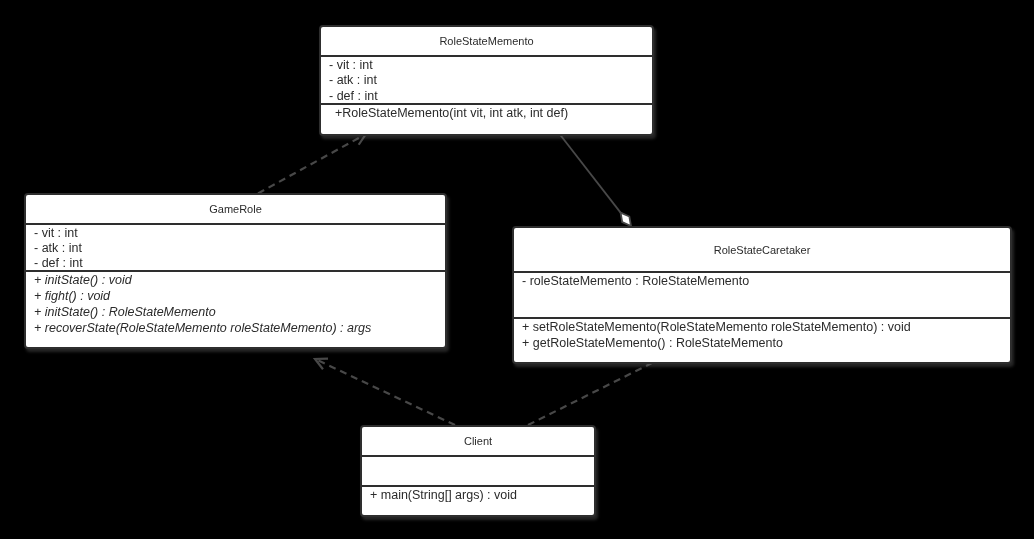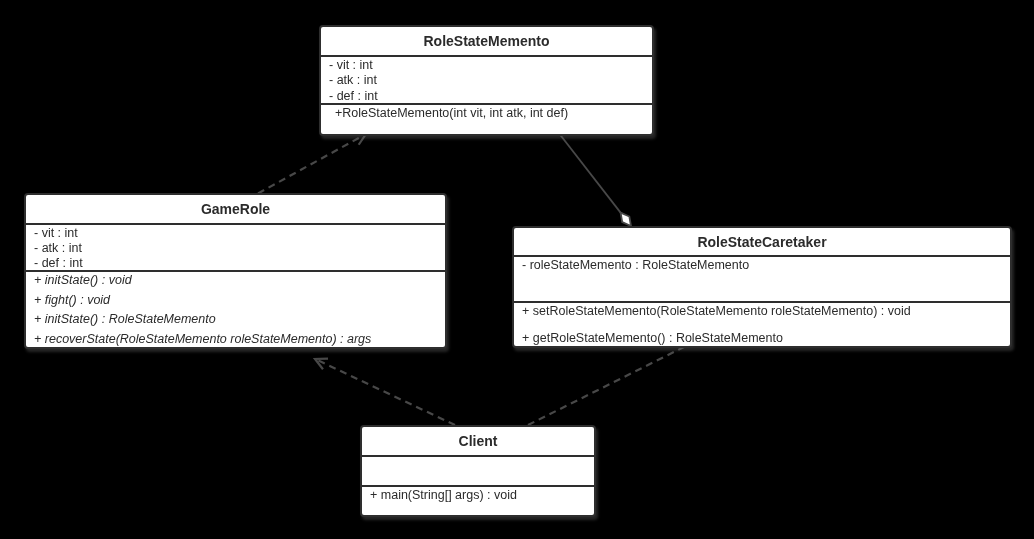--- a/index.html
+++ b/index.html
@@ -15,27 +15,27 @@
     position: absolute;
     background: #ffffff;
     border: 2px solid #2e2e2e;
     border-radius: 4px;
     box-sizing: content-box;
     box-shadow: 2px 3px 3px rgba(110,110,110,0.35);
     color: #2b2b2b;
   }
   .uml-title {
     display: flex; align-items: center; justify-content: center;
-    font-weight: bold; font-size: 14px;
+    font-weight: normal; font-size: 11px;
     box-sizing: border-box;
     white-space: nowrap;
   }
   .uml-comp {
     border-top: 2px solid #2e2e2e;
-    display: flex; flex-direction: column; justify-content: space-between;
+    display: flex; flex-direction: column; justify-content: flex-start;
     padding: 0 8px;
     font-size: 12.5px;
     box-sizing: border-box;
   }
   .member { line-height: 16px; white-space: nowrap; overflow: hidden; }
 </style>
 </head>
 <body>
 
 <div class="canvas">
@@ -77,21 +77,21 @@
         <div class="member">- def : int</div>
       </div>
       <div class="uml-comp" style="height: 77px; font-style: italic;">
         <div class="member">+ initState() : void</div>
         <div class="member">+ fight() : void</div>
         <div class="member">+ initState() : RoleStateMemento</div>
         <div class="member">+ recoverState(RoleStateMemento roleStateMemento) : args</div>
       </div>
     </div>
     <div class="uml-class" style="left: 512px; top: 226px; width: 496px;">
-      <div class="uml-title" style="height: 27px;">RoleStateCaretaker</div>
+      <div class="uml-title" style="height: 43px;">RoleStateCaretaker</div>
       <div class="uml-comp" style="height: 46px;">
         <div class="member">- roleStateMemento : RoleStateMemento</div>
       </div>
       <div class="uml-comp" style="height: 45px;">
         <div class="member">+ setRoleStateMemento(RoleStateMemento roleStateMemento) : void</div>
         <div class="member">+ getRoleStateMemento() : RoleStateMemento</div>
       </div>
     </div>
     <div class="uml-class" style="left: 360px; top: 425px; width: 232px;">
       <div class="uml-title" style="height: 28px;">Client</div>

